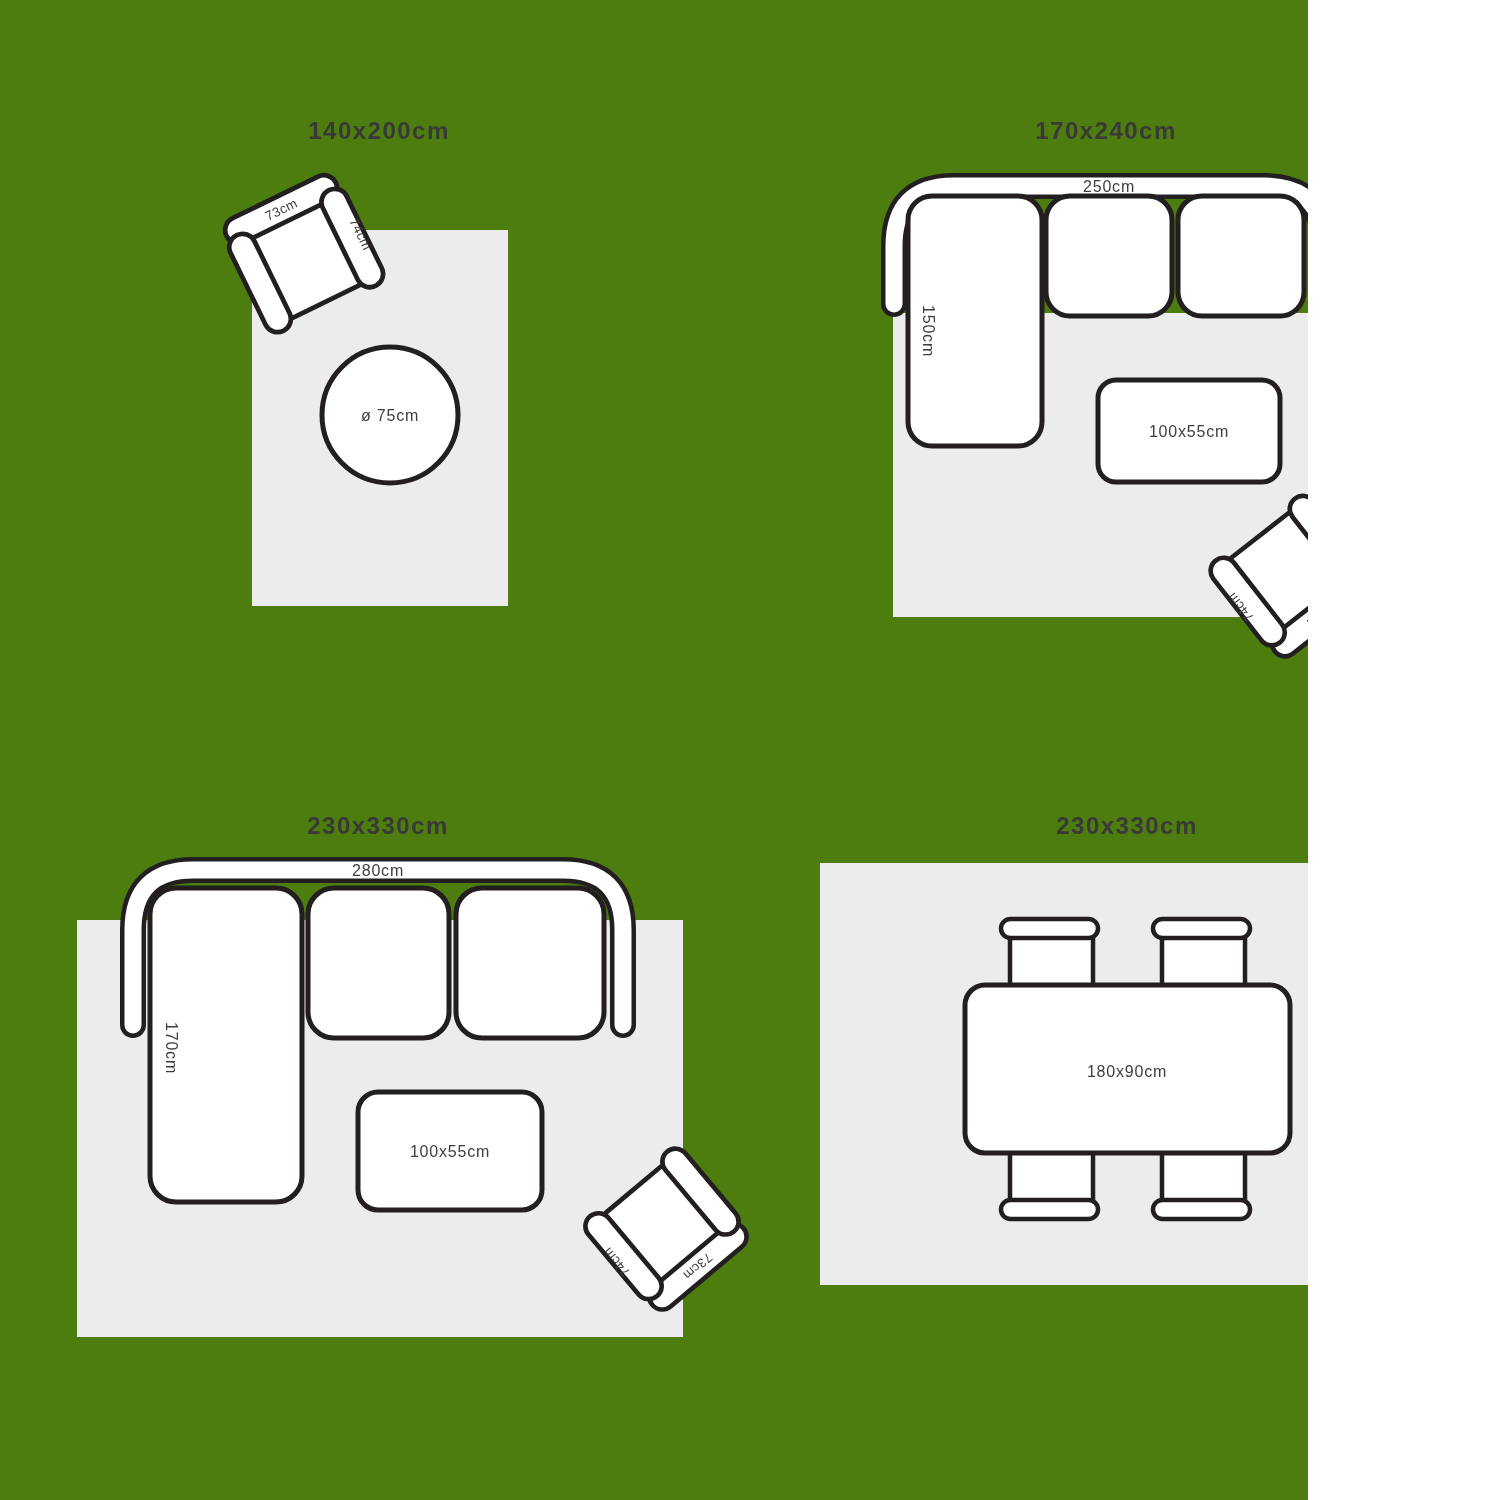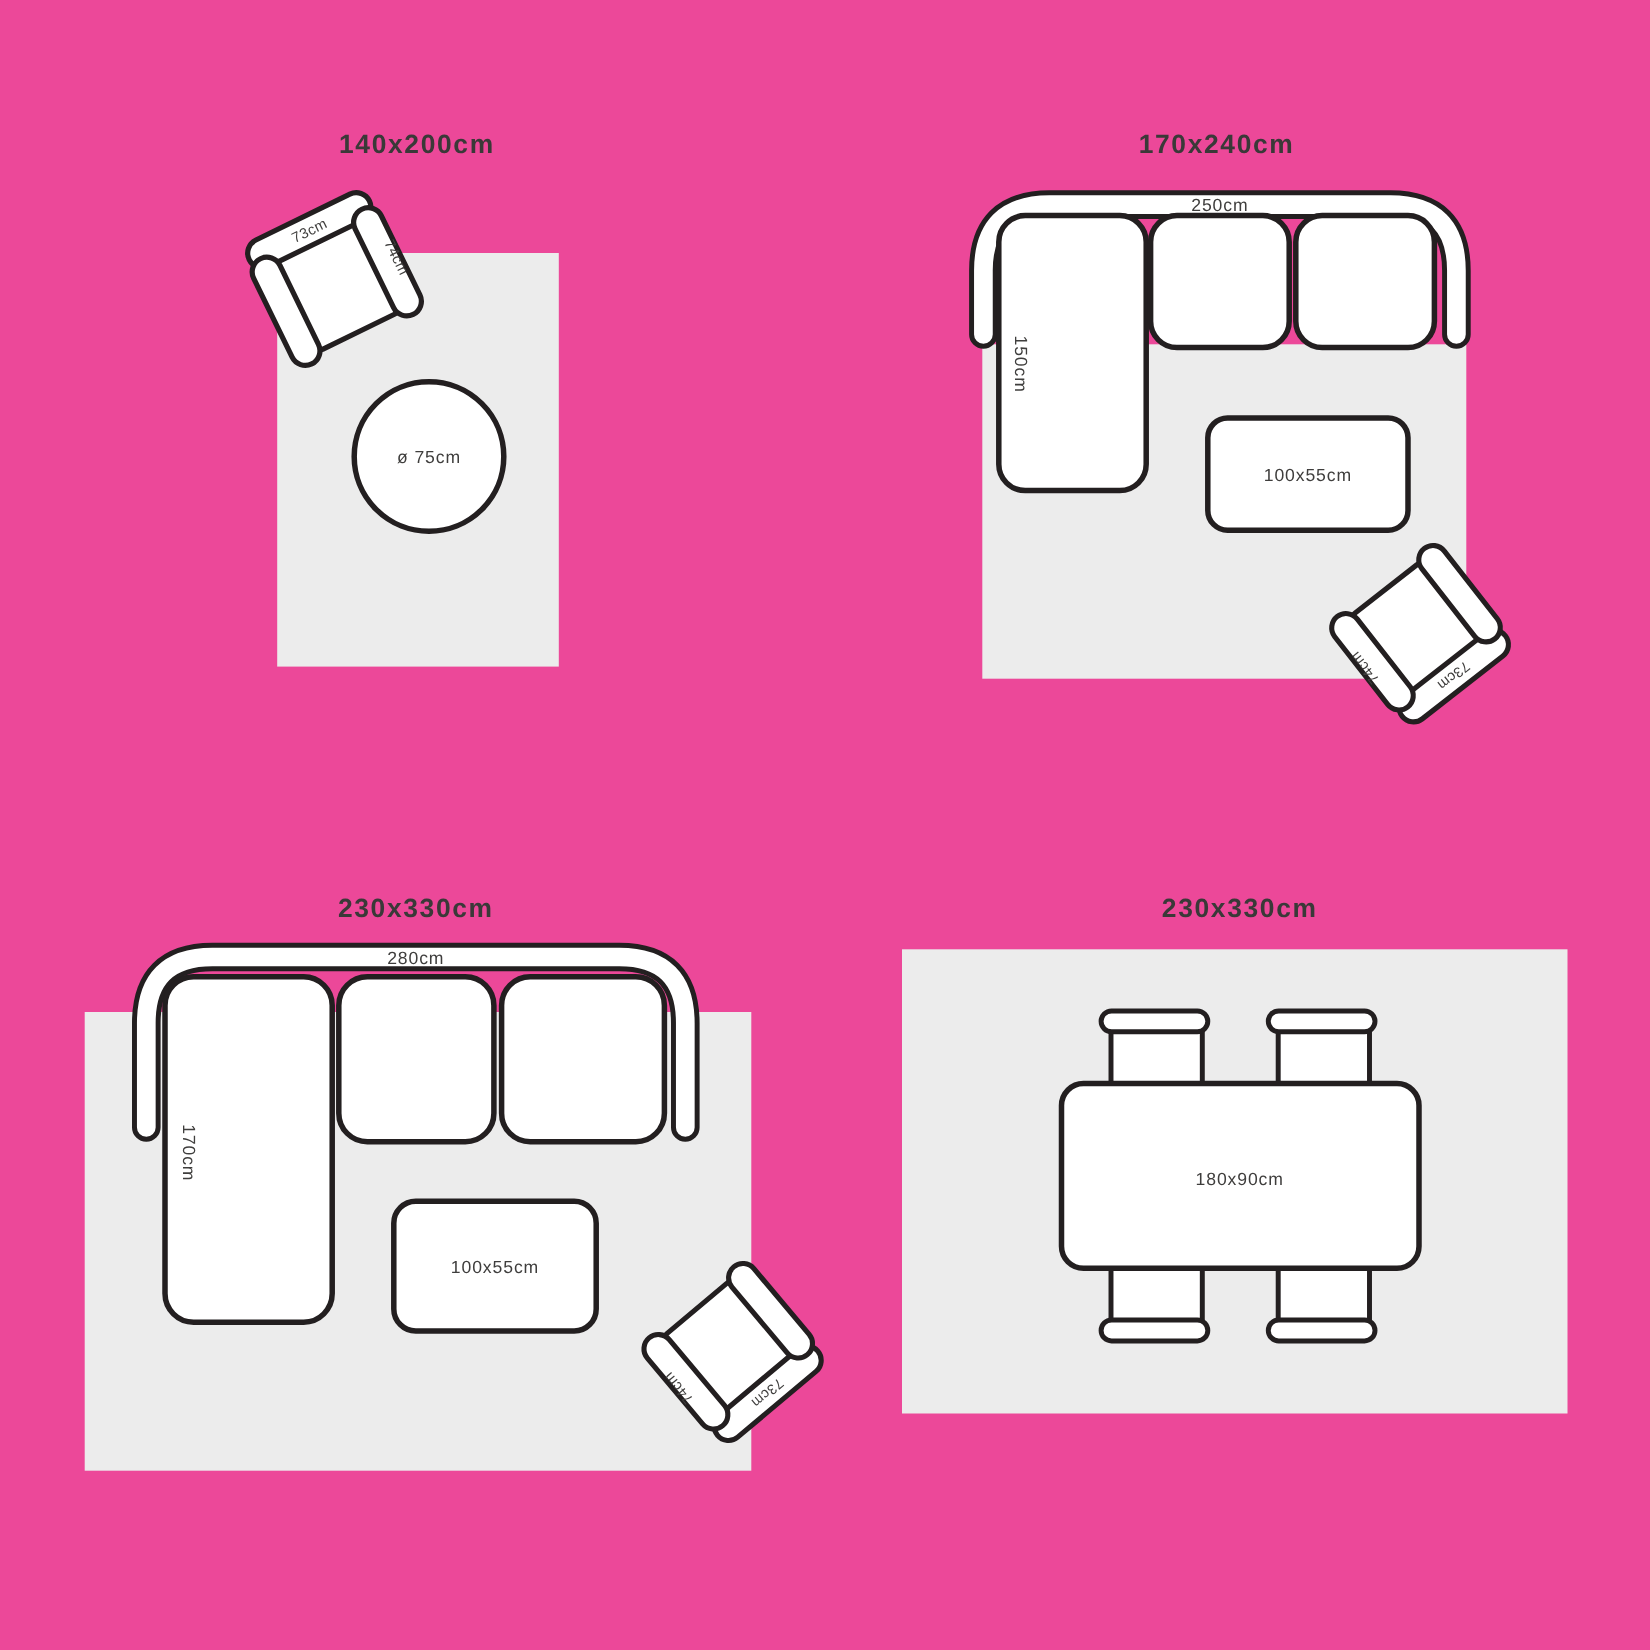--- a/index.html
+++ b/index.html
@@ -1,16 +1,16 @@
 <!DOCTYPE html>
 <html><head>
 <meta charset="utf-8">
 <style>
   html, body { margin: 0; padding: 0; background: #ffffff; }
-  .canvas { position: relative; width: 1500px; height: 1500px; background: #ec4899; overflow: hidden; }
+  .canvas { position: relative; width: 1308px; height: 1500px; background: #4d7c0f; overflow: hidden; }
   svg { display: block; width: 1500px; height: 1500px; }
 
   
   .f  { fill: #ffffff; stroke: #231f20; stroke-width: 5; }
   .f2 { fill: #ffffff; stroke: #231f20; stroke-width: 4.5; }
   .rug { fill: #ececec; stroke: none; }
 
   
   .band-k { fill: none; stroke: #231f20; stroke-width: 26; stroke-linecap: round; stroke-linejoin: round; }
   .band-w { fill: none; stroke: #ffffff; stroke-width: 17; stroke-linecap: round; stroke-linejoin: round; }

